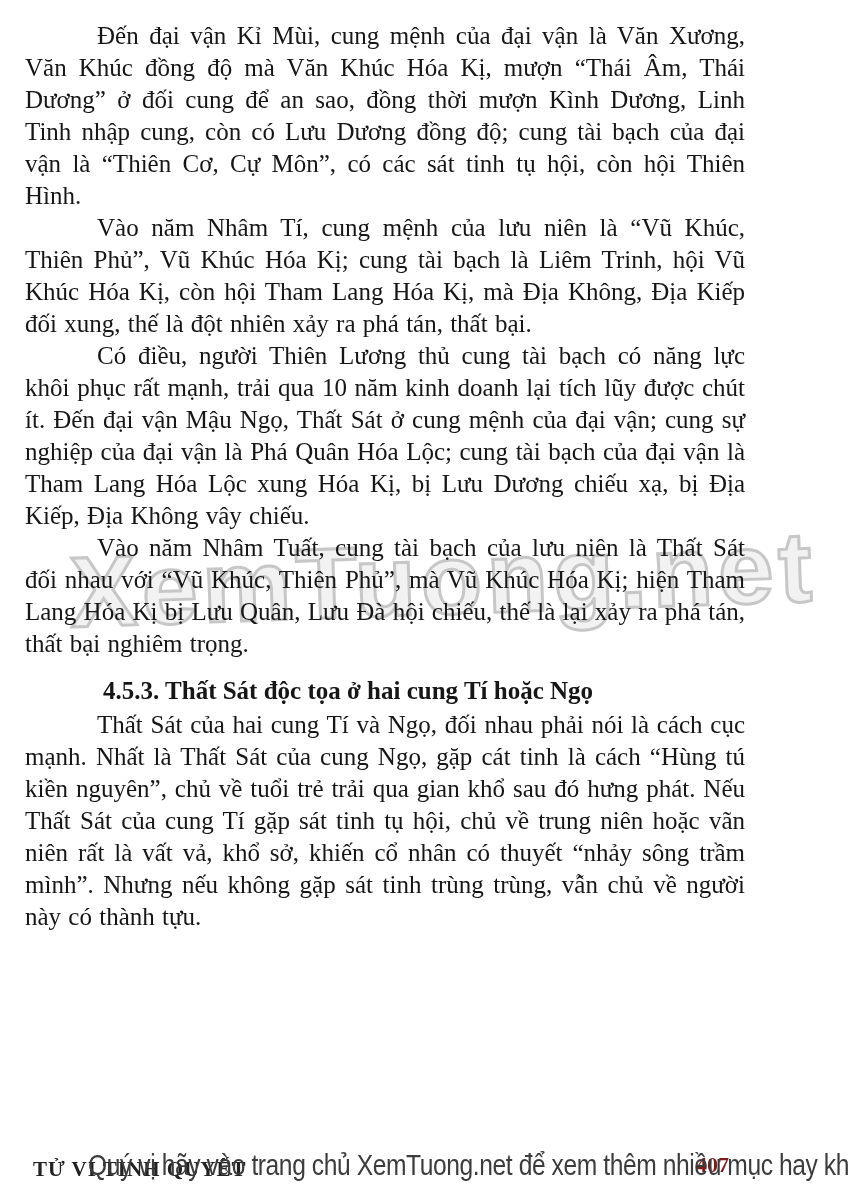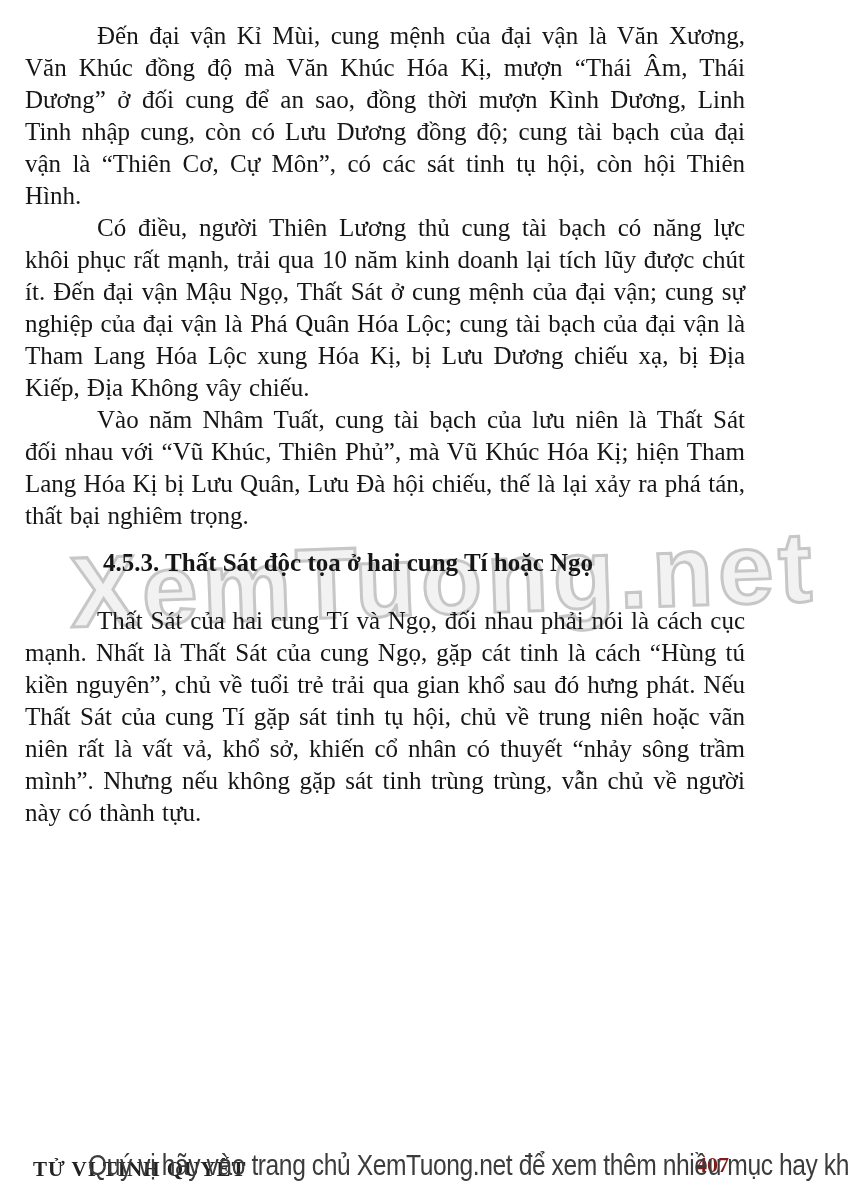--- a/index.html
+++ b/index.html
@@ -47,21 +47,21 @@
     line-height: 32px;
     text-align: justify;
     font-family: Liberation Serif, serif;
   }
   .content p {
     margin: 0;
     text-indent: 72px;
     word-spacing: 1px;
   }
   .section-heading {
-    margin: 15px 0 26px 0;
+    margin: 15px 0 2px 0;
     padding-left: 78px;
     font-weight: bold;
     font-size: 25px;
     line-height: 32px;
     text-align: left;
   }
 
   
   .footer-book-title {
     position: absolute;
@@ -102,20 +102,21 @@
 </style>
 </head>
 <body>
 
 <div class="page">
 
   <div class="watermark">XemTuong.net</div>
 
   <div class="content">
     <p>Đến đại vận Kỉ Mùi, cung mệnh của đại vận là Văn Xương, Văn Khúc đồng độ mà Văn Khúc Hóa Kị, mượn “Thái Âm, Thái Dương” ở đối cung để an sao, đồng thời mượn Kình Dương, Linh Tinh nhập cung, còn có Lưu Dương đồng độ; cung tài bạch của đại vận là “Thiên Cơ, Cự Môn”, có các sát tinh tụ hội, còn hội Thiên Hình.</p>
+    <p>Vào năm Nhâm Tí, cung mệnh của lưu niên là “Vũ Khúc, Thiên Phủ”, Vũ Khúc Hóa Kị; cung tài bạch là Liêm Trinh, hội Vũ Khúc Hóa Kị, còn hội Tham Lang Hóa Kị, mà Địa Không, Địa Kiếp đối xung, thế là đột nhiên xảy ra phá tán, thất bại.</p>
     <p>Có điều, người Thiên Lương thủ cung tài bạch có năng lực khôi phục rất mạnh, trải qua 10 năm kinh doanh lại tích lũy được chút ít. Đến đại vận Mậu Ngọ, Thất Sát ở cung mệnh của đại vận; cung sự nghiệp của đại vận là Phá Quân Hóa Lộc; cung tài bạch của đại vận là Tham Lang Hóa Lộc xung Hóa Kị, bị Lưu Dương chiếu xạ, bị Địa Kiếp, Địa Không vây chiếu.</p>
     <p>Vào năm Nhâm Tuất, cung tài bạch của lưu niên là Thất Sát đối nhau với “Vũ Khúc, Thiên Phủ”, mà Vũ Khúc Hóa Kị; hiện Tham Lang Hóa Kị bị Lưu Quân, Lưu Đà hội chiếu, thế là lại xảy ra phá tán, thất bại nghiêm trọng.</p>
 
     <h3 class="section-heading">4.5.3. Thất Sát độc tọa ở hai cung Tí hoặc Ngọ</h3>
 
     <p>Thất Sát của hai cung Tí và Ngọ, đối nhau phải nói là cách cục mạnh. Nhất là Thất Sát của cung Ngọ, gặp cát tinh là cách “Hùng tú kiền nguyên”, chủ về tuổi trẻ trải qua gian khổ sau đó hưng phát. Nếu Thất Sát của cung Tí gặp sát tinh tụ hội, chủ về trung niên hoặc vãn niên rất là vất vả, khổ sở, khiến cổ nhân có thuyết “nhảy sông trầm mình”. Nhưng nếu không gặp sát tinh trùng trùng, vẫn chủ về người này có thành tựu.</p>
   </div>
 
   <div class="footer-book-title">TỬ VI TINH QUYẾT</div>
 

